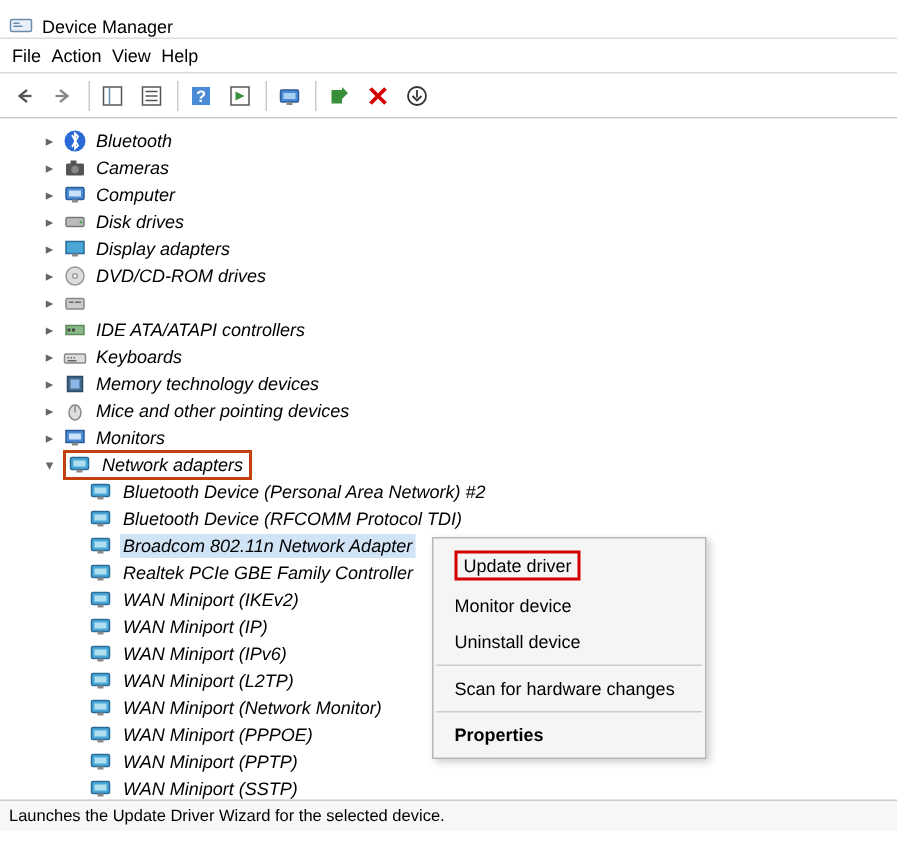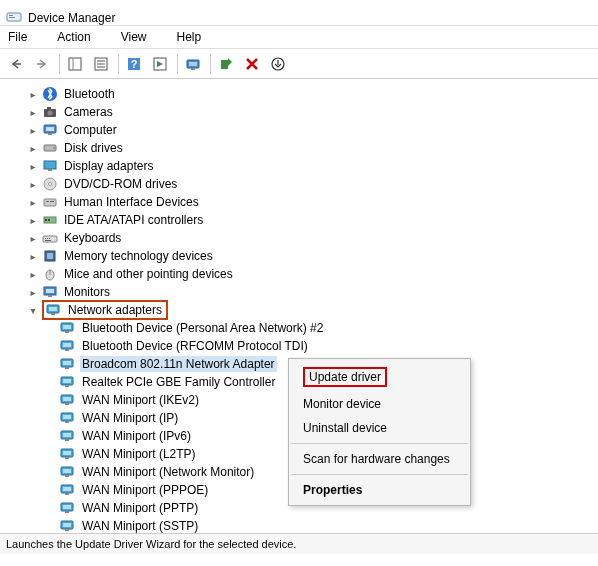--- a/index.html
+++ b/index.html
@@ -22,21 +22,21 @@
     border-bottom: 1px solid #ddd;
     gap: 6px;
   }
   .titlebar .app-icon {
     width: 16px; height: 16px;
     display: inline-flex; align-items: center; justify-content: center;
   }
   .titlebar .title { font-size: 12px; }
   .menubar {
     display: flex;
-    gap: 30px;
+    gap: 7px;
     padding: 4px 8px;
     border-bottom: 1px solid #ddd;
     font-size: 12px;
   }
   .menubar span { cursor: default; }
   .toolbar {
     display: flex;
     gap: 0;
     padding: 3px 4px;
     border-bottom: 1px solid #ccc;
@@ -72,21 +72,21 @@
   }
   .arrow.placeholder { color: transparent; }
   .dev-icon {
     width: 16px; height: 16px;
     display: inline-flex; align-items: center; justify-content: center;
     margin-right: 4px;
   }
   .indent { display: inline-block; }
   .ind1 { width: 18px; }
   .ind2 { width: 36px; }
-  .label { padding: 1px 2px; }
+  .label { padding: 1px 2px; font-style: italic; }
   .highlight-box {
     border: 2px solid #c2410c;
     padding: 0 2px;
     display: inline-flex;
     align-items: center;
   }
   .selected {
     background: #d0e4f5;
   }
   .context-menu {
@@ -287,21 +287,20 @@
       <div class="tree-row">
         <span class="indent ind1"></span>
         <span class="arrow">▸</span>
         <span class="dev-icon">
           <svg width="16" height="16" viewBox="0 0 16 16">
             <rect x="2" y="5" width="12" height="7" rx="1" fill="#ccc" stroke="#888"></rect>
             <rect x="4" y="7" width="3" height="1" fill="#666"></rect>
             <rect x="8" y="7" width="4" height="1" fill="#666"></rect>
           </svg>
         </span>
-        <span class="label">Human Interface Devices</span>
       </div>
       <div class="tree-row">
         <span class="indent ind1"></span>
         <span class="arrow">▸</span>
         <span class="dev-icon">
           <svg width="16" height="16" viewBox="0 0 16 16">
             <rect x="2" y="5" width="12" height="6" fill="#8ab88a" stroke="#5a8a5a"></rect>
             <rect x="3" y="7" width="2" height="2" fill="#444"></rect>
             <rect x="6" y="7" width="2" height="2" fill="#444"></rect>
           </svg>

